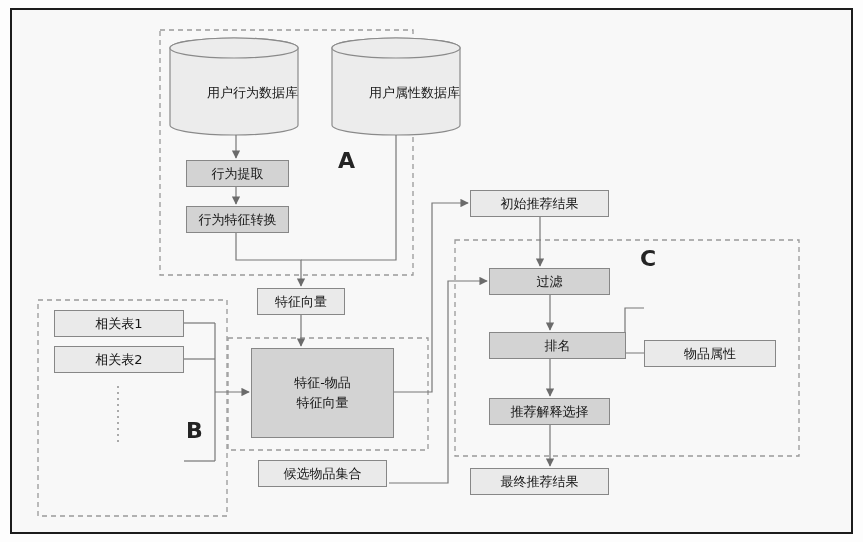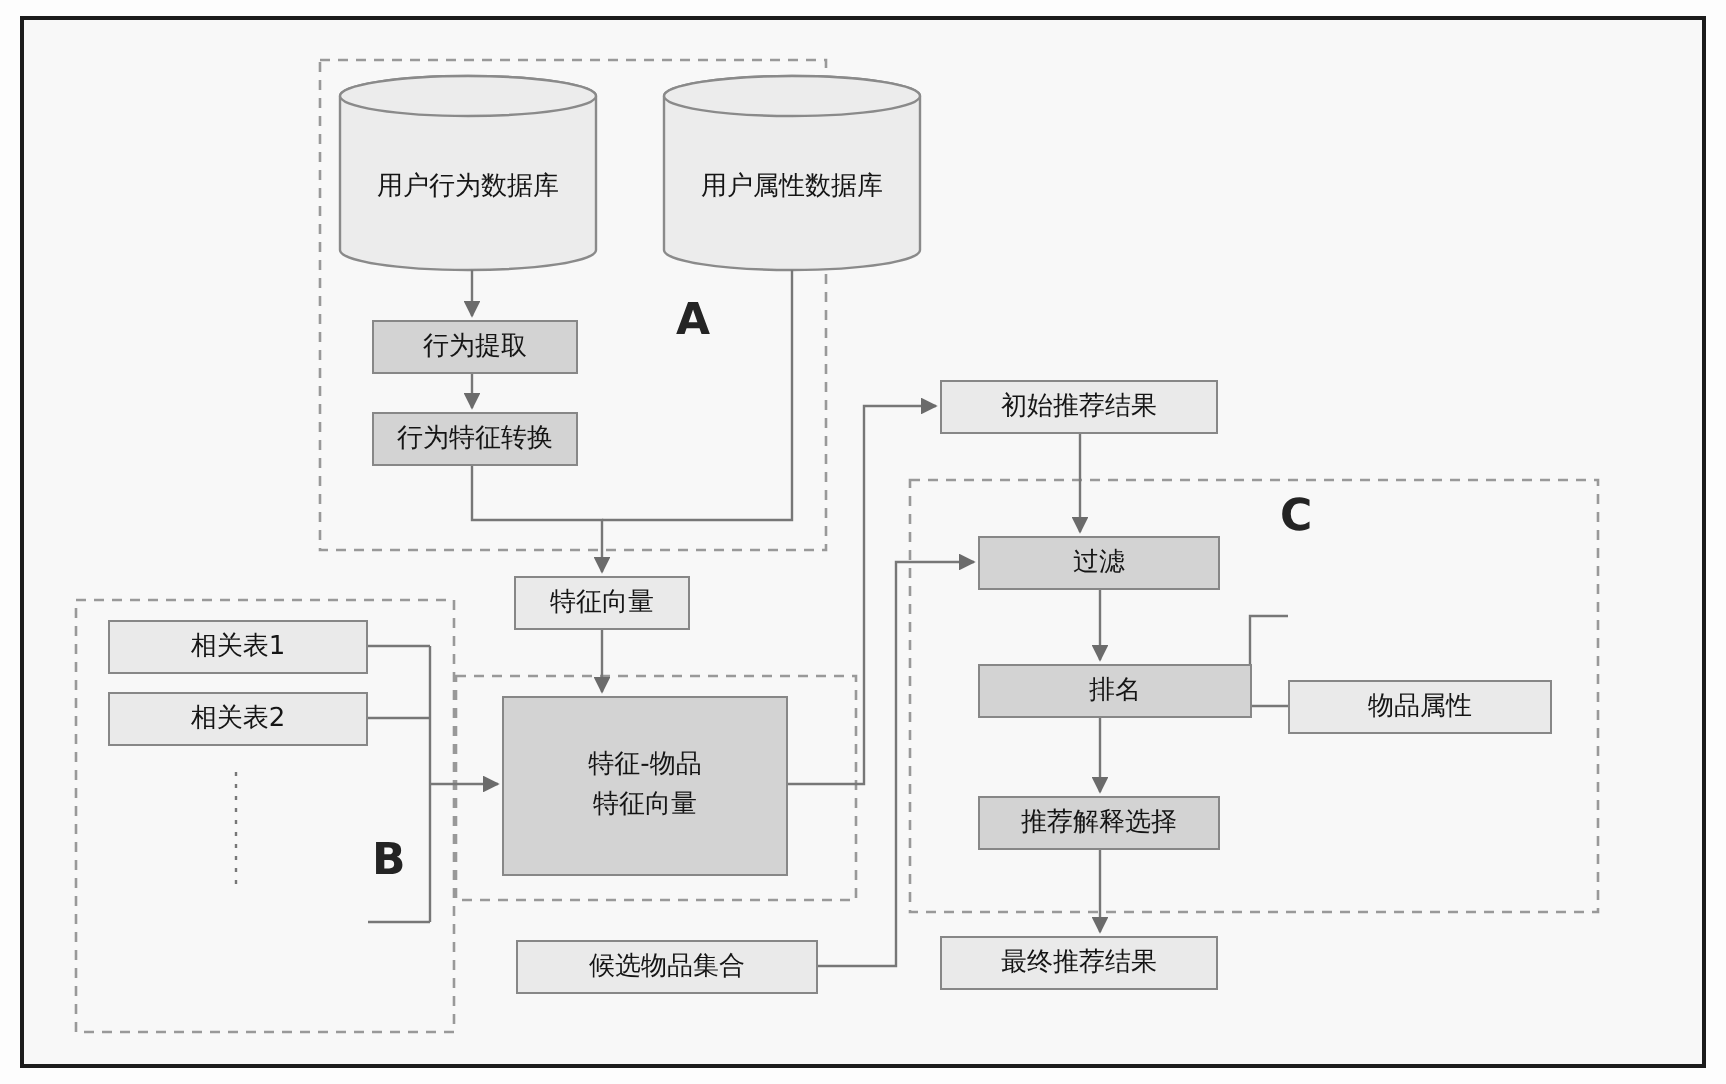--- a/index.html
+++ b/index.html
@@ -16,21 +16,21 @@
   .node {
     position:absolute; box-sizing:border-box;
     display:flex; align-items:center; justify-content:center;
     text-align:center; font-size:13px; color:#151515;
     border:1px solid #878787; z-index:2; line-height:16px;
   }
   .node.dark  { background:#d3d3d3; }
   .node.light { background:#eaeaea; }
   .node.big   { flex-direction:column; line-height:20px; }
   .cyl-label {
-    position:absolute; text-align:center; font-size:13px; color:#151515; z-index:2;
+    position:absolute; text-align:right; font-size:13px; color:#151515; z-index:2;
   }
   .group-label {
     position:absolute; font-size:22px; font-weight:bold; color:#242424; z-index:2;
   }
 </style>
 </head>
 <body>
 
 <div class="canvas">
   <div class="frame"></div>
@@ -92,21 +92,21 @@
   <div class="node light" style="left:257px; top:288px; width:88px; height:27px;">特征向量</div>
 
   <div class="node dark big" style="left:251px; top:348px; width:143px; height:90px;">
     <span>特征-物品</span>
     <span>特征向量</span>
   </div>
 
   <div class="node light" style="left:54px; top:310px; width:130px; height:27px;">相关表1</div>
   <div class="node light" style="left:54px; top:346px; width:130px; height:27px;">相关表2</div>
 
-  <div class="node light" style="left:258px; top:470px; width:151px; height:27px;">候选物品集合</div>
+  <div class="node light" style="left:258px; top:460px; width:129px; height:27px;">候选物品集合</div>
   <div class="node light" style="left:470px; top:190px; width:139px; height:27px;">初始推荐结果</div>
 
   <div class="node dark" style="left:489px; top:268px; width:121px; height:27px;">过滤</div>
   <div class="node dark" style="left:489px; top:332px; width:137px; height:27px;">排名</div>
   <div class="node dark" style="left:489px; top:398px; width:121px; height:27px;">推荐解释选择</div>
 
   <div class="node light" style="left:644px; top:340px; width:132px; height:27px;">物品属性</div>
 
   <div class="node light" style="left:470px; top:468px; width:139px; height:27px;">最终推荐结果</div>
 </div>

